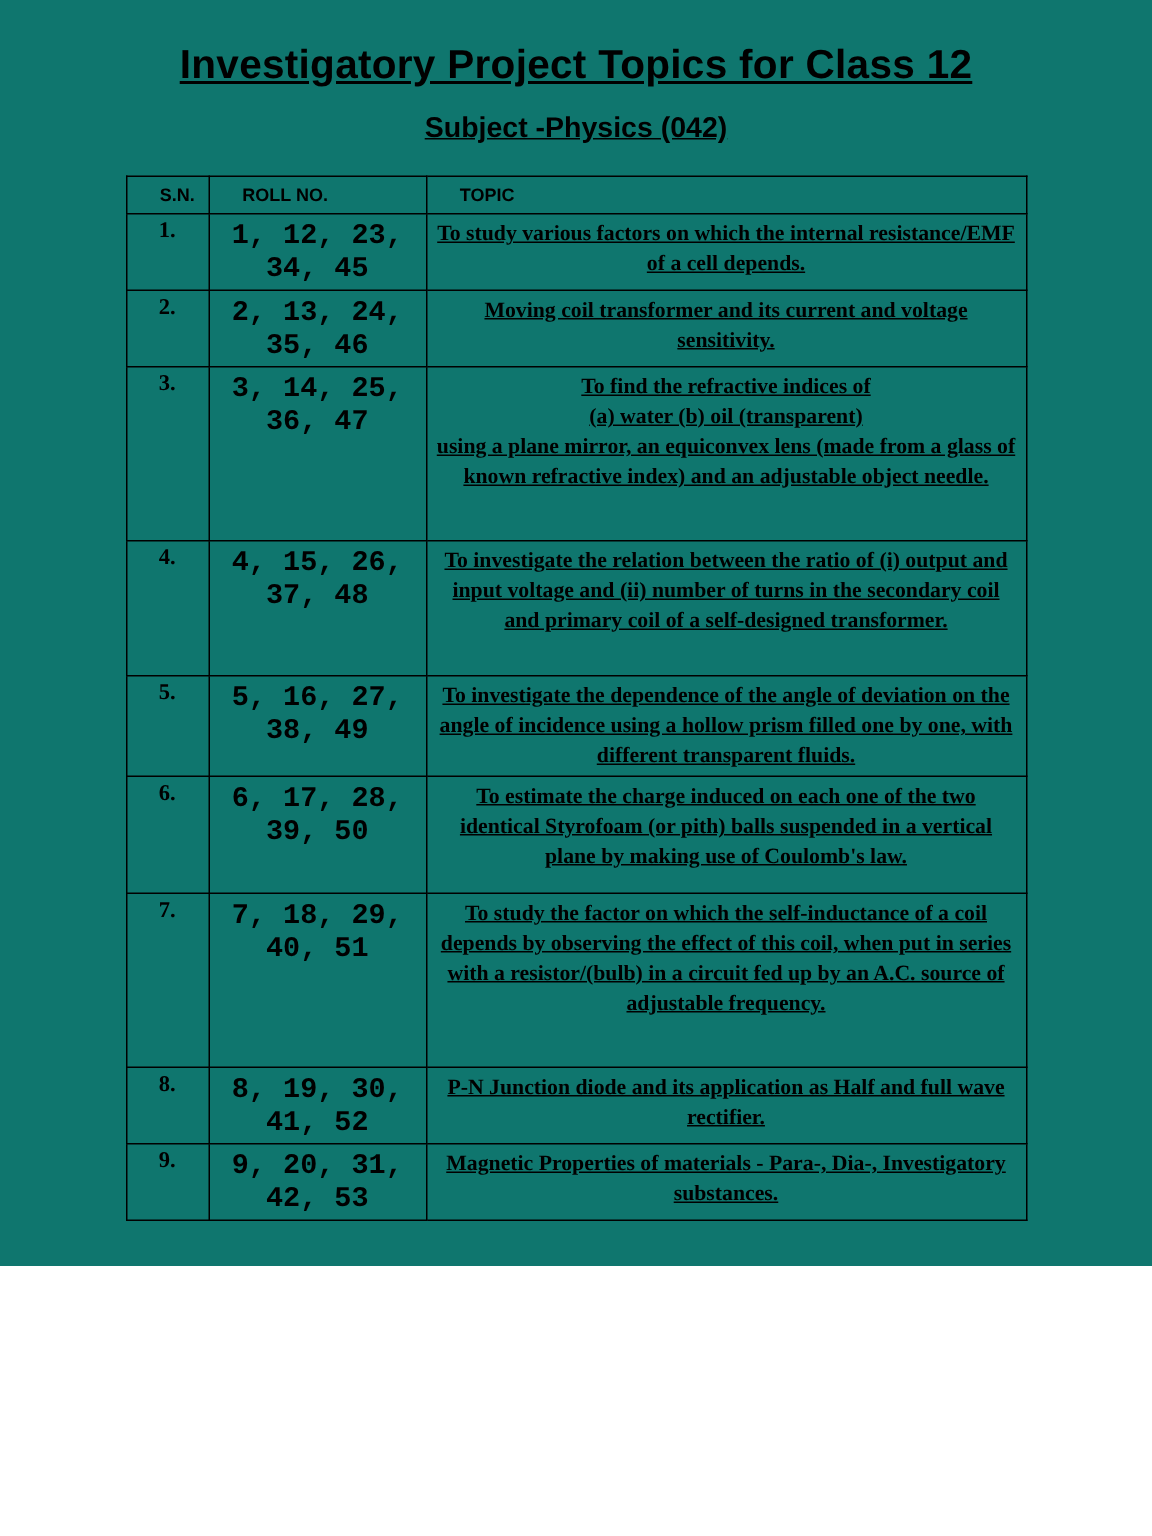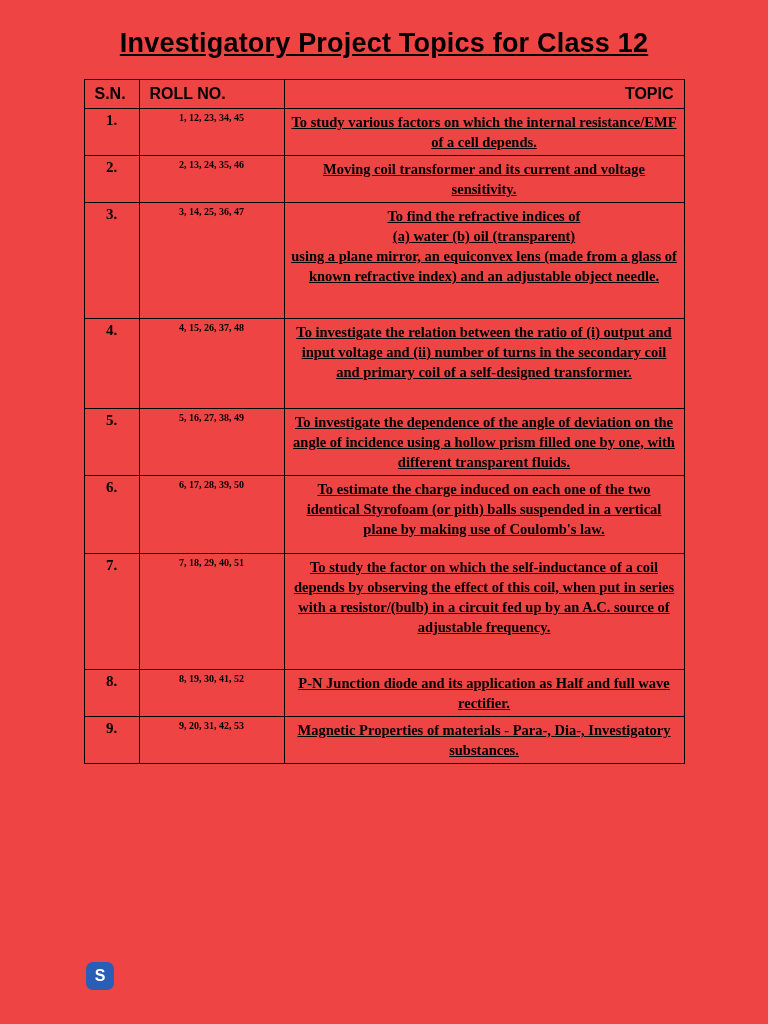--- a/index.html
+++ b/index.html
@@ -8,22 +8,22 @@
     padding: 0;
     background: #ffffff;
     width: 768px;
     height: 1024px;
     font-family: "Liberation Serif", serif;
     color: #000;
     position: relative;
   }
   .page {
     width: 768px;
-    height: 1024px;
-    background: #ef4444;
+    height: 844px;
+    background: #0f766e;
     position: relative;
     overflow: hidden;
   }
   .doc-title {
     margin: 28px 0 0 0;
     text-align: center;
     font-family: "Liberation Sans", sans-serif;
     font-weight: bold;
     font-size: 27px;
     text-decoration: underline;
@@ -45,30 +45,30 @@
   }
   table.topics th,
   table.topics td {
     border: 1.6px solid #000;
     font-weight: bold;
     vertical-align: top;
     padding: 3px 6px;
   }
   table.topics th {
     font-family: "Liberation Sans", sans-serif;
-    font-size: 16px;
-    padding: 5px 10px;
+    font-size: 12px;
+    padding: 5px 22px;
   }
   col.c-sn   { width: 55px; }
   col.c-roll { width: 145px; }
   col.c-topic{ width: 400px; }
   th.h-sn, th.h-roll { text-align: left; }
-  th.h-topic { text-align: right; }
+  th.h-topic { text-align: left; }
   td.sn-cell   { text-align: center; font-size: 15px; }
-  td.roll-cell { text-align: center; font-size: 10px; }
+  td.roll-cell { text-align: center; font-size: 19px; font-family: Liberation Mono, monospace; }
   td.topic-cell {
     text-align: center;
     font-size: 14.5px;
     line-height: 1.38;
     white-space: pre-line;
     text-decoration: underline;
   }
   tr.pad-sm td { padding-bottom: 14px; }
   tr.pad-md td { padding-bottom: 26px; }
   tr.pad-lg td { padding-bottom: 32px; }
@@ -89,20 +89,21 @@
     cursor: pointer;
     user-select: none;
   }
 </style>
 </head>
 <body>
 
 <div class="page">
 
   <h1 class="doc-title">Investigatory Project Topics for Class 12</h1>
+  <h2 class="doc-subtitle">Subject -Physics (042)</h2>
 
   <table class="topics">
     <colgroup>
       <col class="c-sn">
         <col class="c-roll">
         <col class="c-topic">
     </colgroup>
     <thead>
       <tr>
         <th class="h-sn">S.N.</th>

